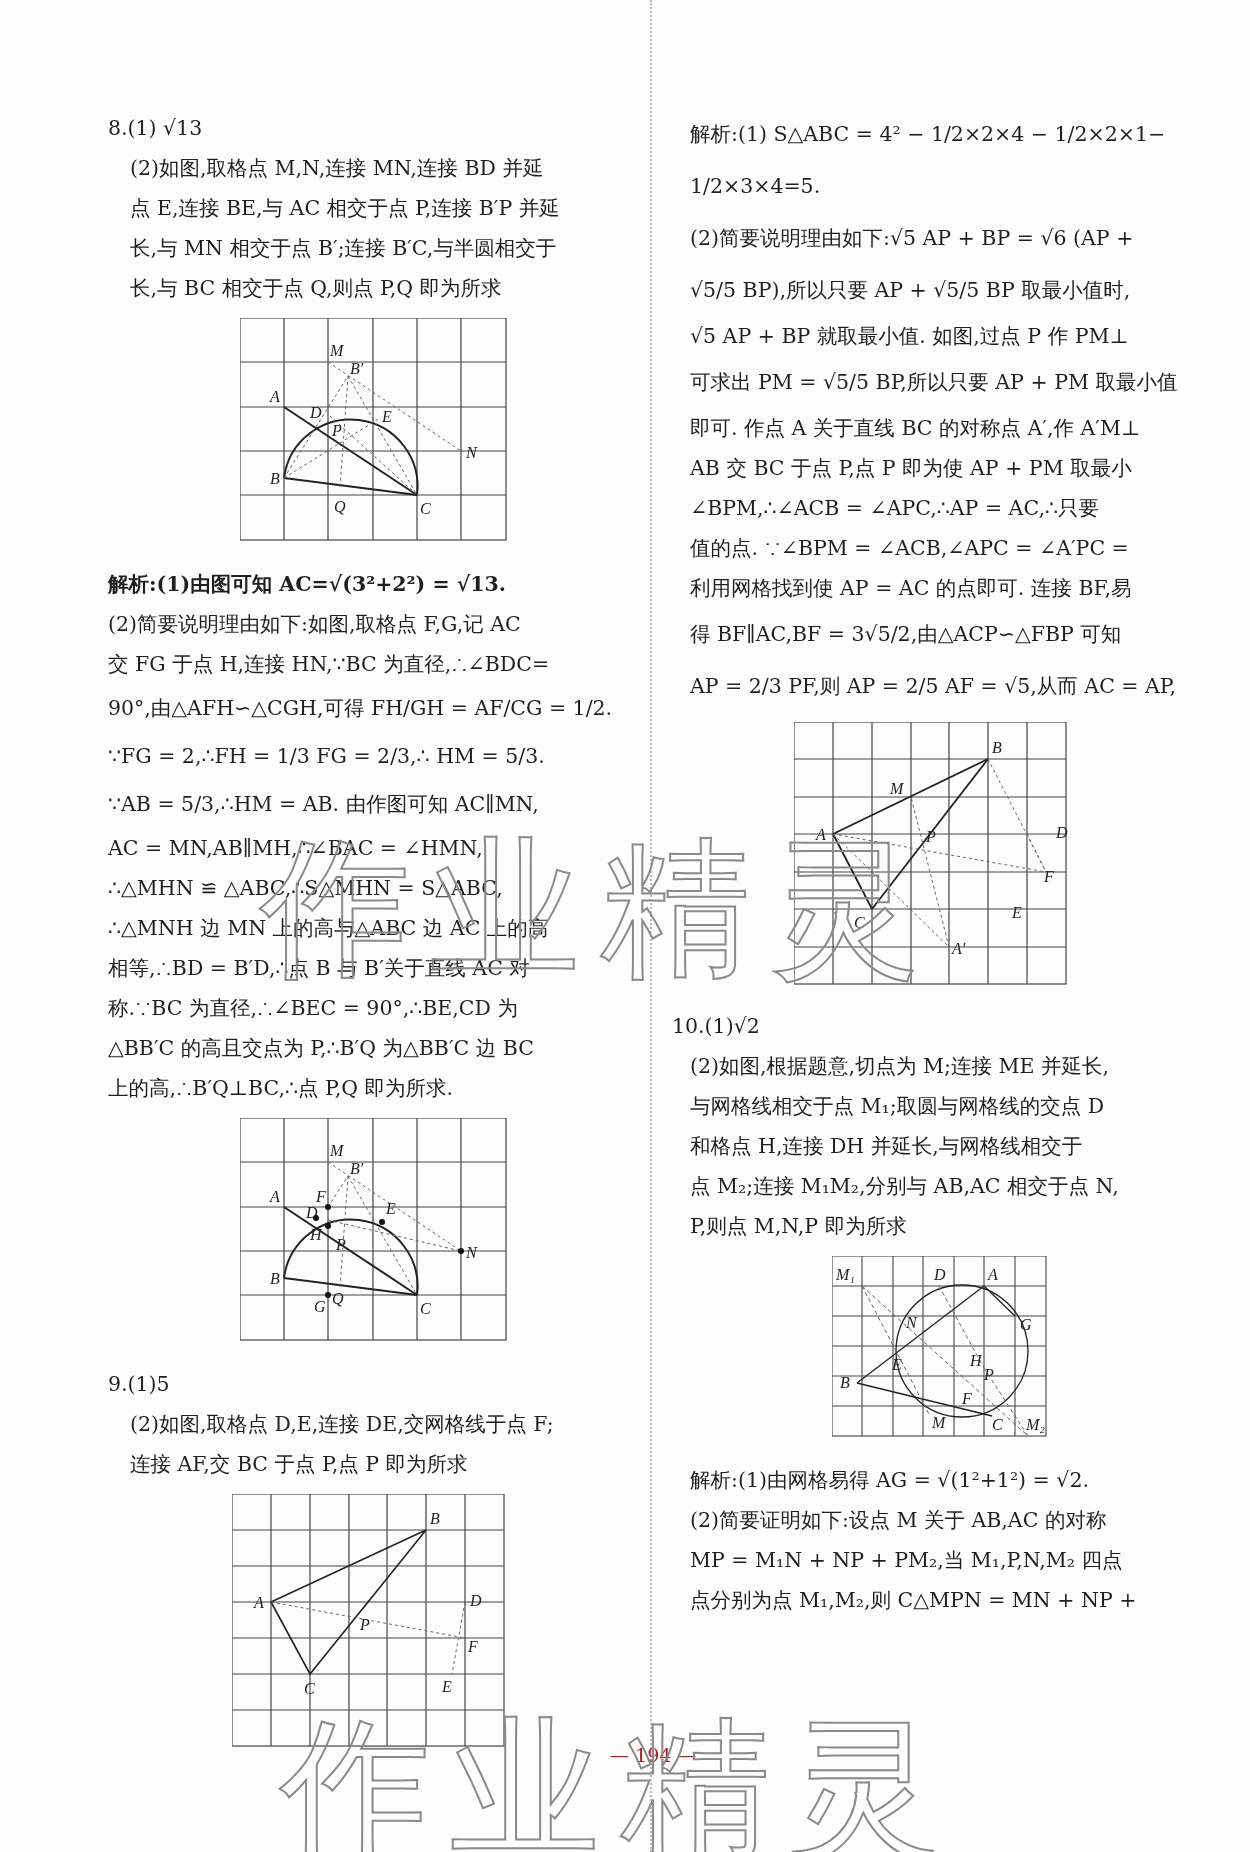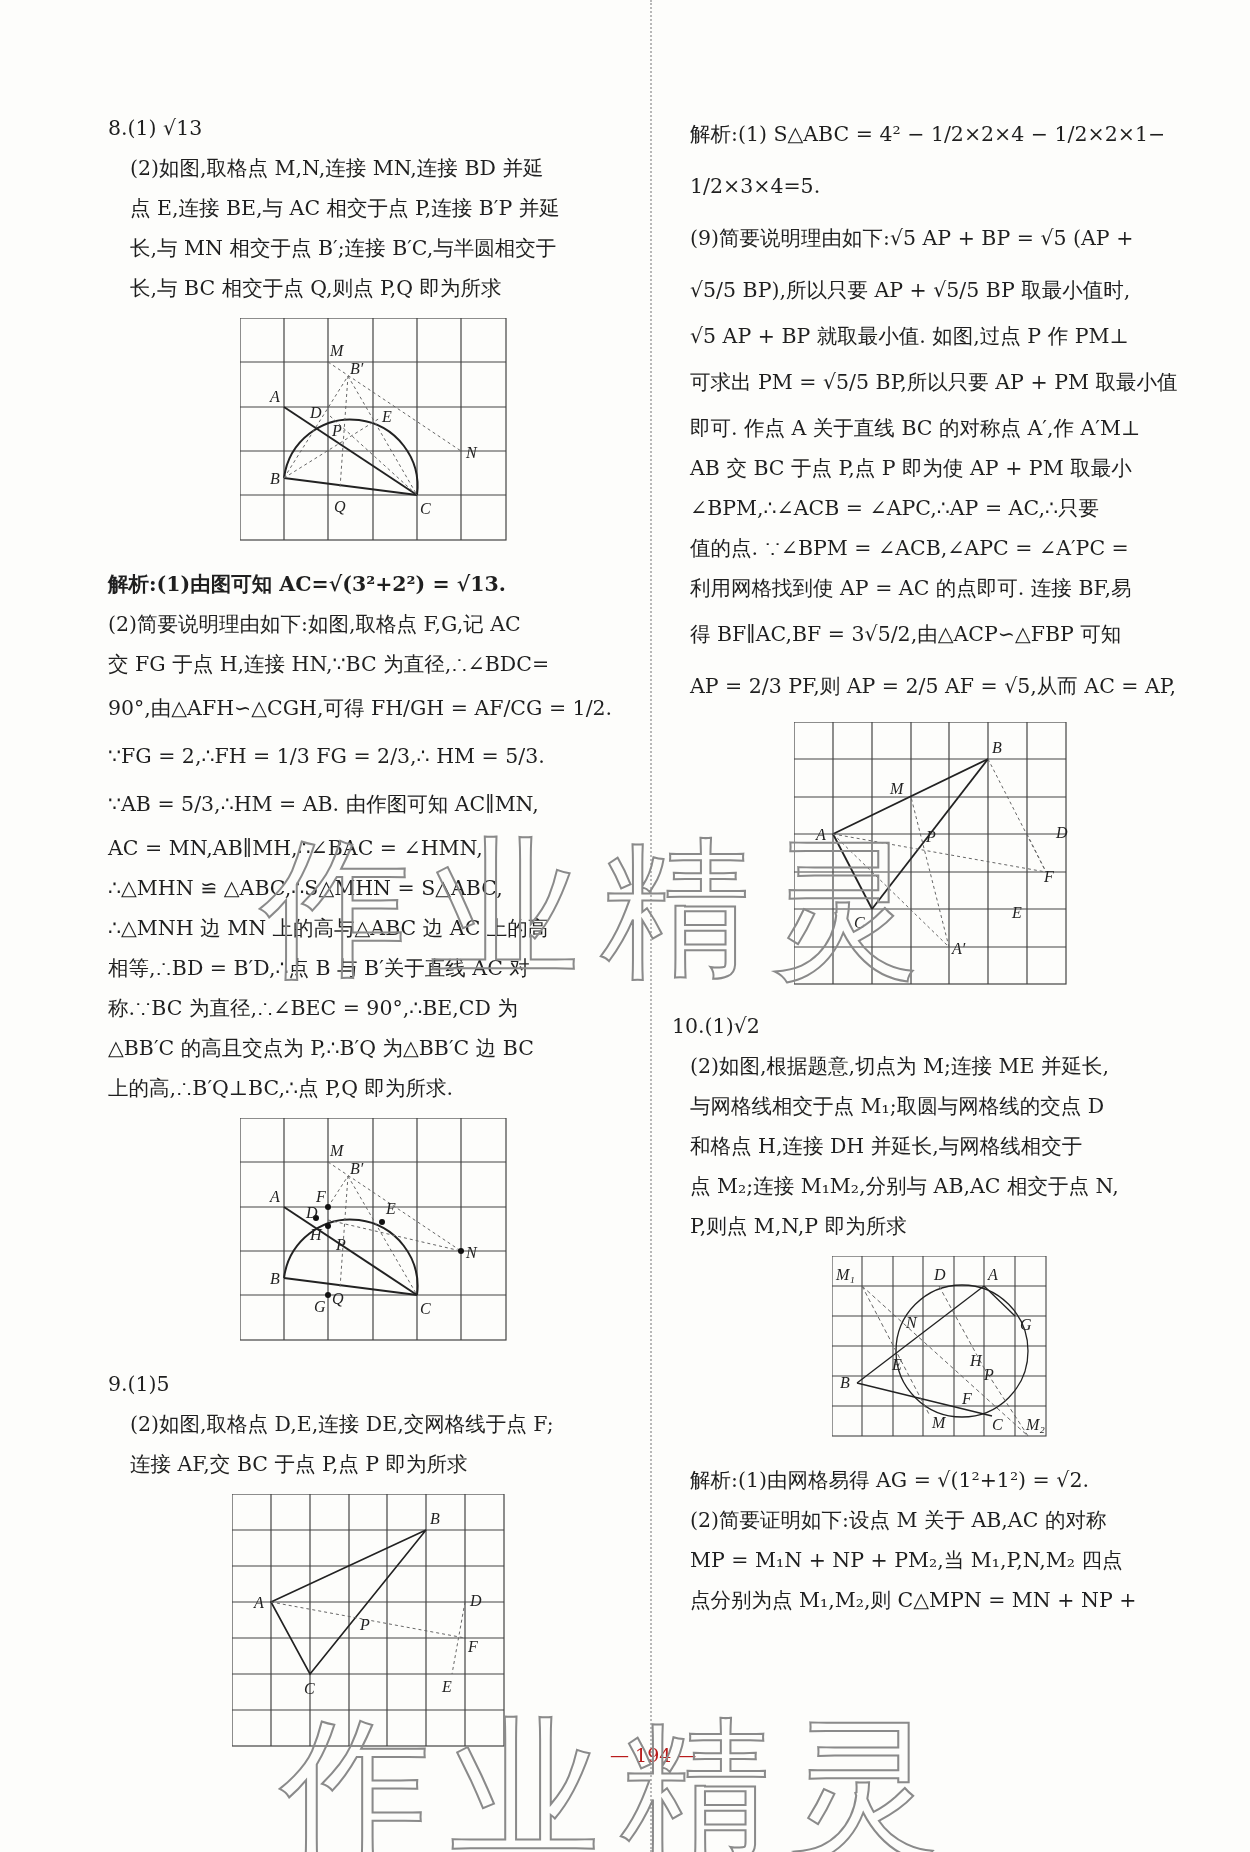--- a/index.html
+++ b/index.html
@@ -168,21 +168,21 @@
       <text class="lbl" x="236" y="158">F</text>
         <text class="lbl" x="72" y="200">C</text>
       <text class="lbl" x="210" y="198">E</text>
     </svg>
   </div>
 </div>
 
 <div class="col col-right">
   <p class="p" style="line-height:52px">解析:(1) S△ABC = 4² − 1/2×2×4 − 1/2×2×1−</p>
   <p class="p" style="line-height:52px">1/2×3×4=5.</p>
-  <p class="p" style="line-height:52px">(9)简要说明理由如下:√5 AP + BP = √5 (AP +</p>
+  <p class="p" style="line-height:52px">(2)简要说明理由如下:√5 AP + BP = √6 (AP +</p>
   <p class="p" style="line-height:52px">√5/5 BP),所以只要 AP + √5/5 BP 取最小值时,</p>
   <p class="p">√5 AP + BP 就取最小值. 如图,过点 P 作 PM⊥</p>
   <p class="p" style="line-height:52px">可求出 PM = √5/5 BP,所以只要 AP + PM 取最小值</p>
   <p class="p">即可. 作点 A 关于直线 BC 的对称点 A′,作 A′M⊥</p>
   <p class="p">AB 交 BC 于点 P,点 P 即为使 AP + PM 取最小</p>
   <p class="p">∠BPM,∴∠ACB = ∠APC,∴AP = AC,∴只要</p>
   <p class="p">值的点. ∵∠BPM = ∠ACB,∠APC = ∠A′PC =</p>
   <p class="p">利用网格找到使 AP = AC 的点即可. 连接 BF,易</p>
   <p class="p" style="line-height:52px">得 BF∥AC,BF = 3√5/2,由△ACP∽△FBP 可知</p>
   <p class="p" style="line-height:52px">AP = 2/3 PF,则 AP = 2/5 AF = √5,从而 AC = AP,</p>

